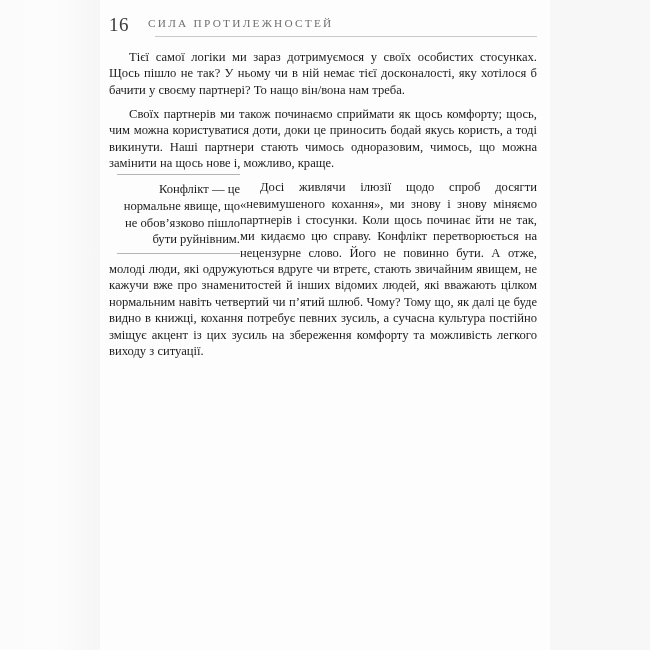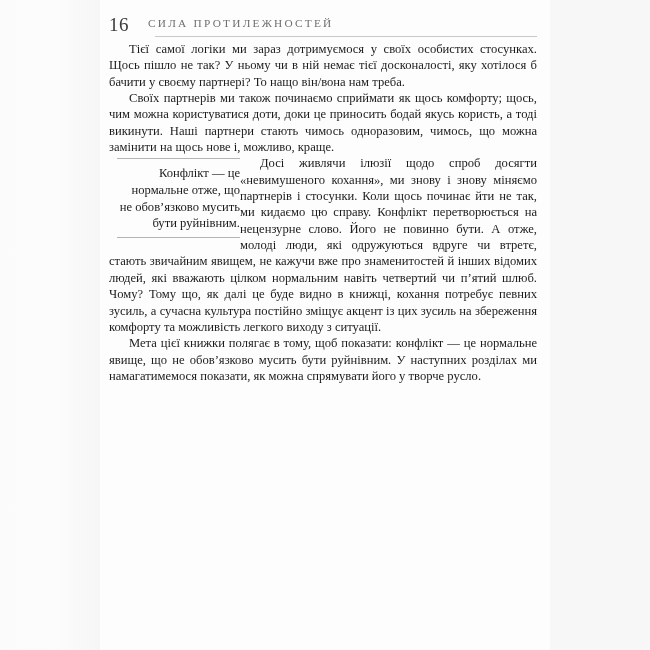--- a/index.html
+++ b/index.html
@@ -100,20 +100,21 @@
     text-align: justify;
     text-justify: inter-word;
     hyphens: manual;
   }
   .body-col p {
     margin: 0;
     text-indent: 20px;
   }
   .body-col p.flow {
     text-indent: 20px;
+    margin-top: 8px;
   }
 
   
   .pull-quote {
     float: left;
     width: 123px;
     margin: 3px 14px 2px 8px;
     padding: 0;
     text-align: right;
     font-size: 12.6px;
@@ -150,23 +151,22 @@
     </div>
 
     <div class="body-col">
 
       <p class="flow">Тієї самої логіки ми зараз дотримуємося у своїх особистих стосунках. Щось пішло не так? У ньому чи в ній немає тієї досконалості, яку хотілося б бачити у своєму партнері? То нащо він/вона нам треба.</p>
 
       <p class="flow">Своїх партнерів ми також починаємо сприймати як щось комфорту; щось, чим можна користуватися доти, доки це приносить бодай якусь користь, а тоді викинути. Наші партнери стають чимось одноразовим, чимось, що можна замінити на щось нове і, можливо, краще.</p>
 
       <div class="pull-quote">
         <div class="pq-rule top"></div>
-        <span class="pq-text">Конфлікт — це нормальне отже, що не обов’язково мусить бути руйнівним.</span>
+        <span class="pq-text">Конфлікт — це нормальне явище, що не обов’язково пішло бути руйнівним.</span>
         <div class="pq-rule bottom"></div>
       </div>
 
       <p class="flow">Досі живлячи ілюзії щодо спроб досягти «невимушеного кохання», ми знову і знову міняємо партнерів і стосунки. Коли щось починає йти не так, ми кидаємо цю справу. Конфлікт перетворюється на нецензурне слово. Його не повинно бути. А отже, молоді люди, які одружуються вдруге чи втретє, стають звичайним явищем, не кажучи вже про знаменитостей й інших відомих людей, які вважають цілком нормальним навіть четвертий чи п’ятий шлюб. Чому? Тому що, як далі це буде видно в книжці, кохання потребує певних зусиль, а сучасна культура постійно зміщує акцент із цих зусиль на збереження комфорту та можливість легкого виходу з ситуації.</p>
 
-      <p class="flow">Мета цієї книжки полягає в тому, щоб показати: конфлікт — це нормальне явище, що не обов’язково мусить бути руйнівним. У наступних розділах ми намагатимемося показати, як можна спрямувати його у творче русло.</p>
 
     </div>
   </div>
 </div>
 
 </body></html>

